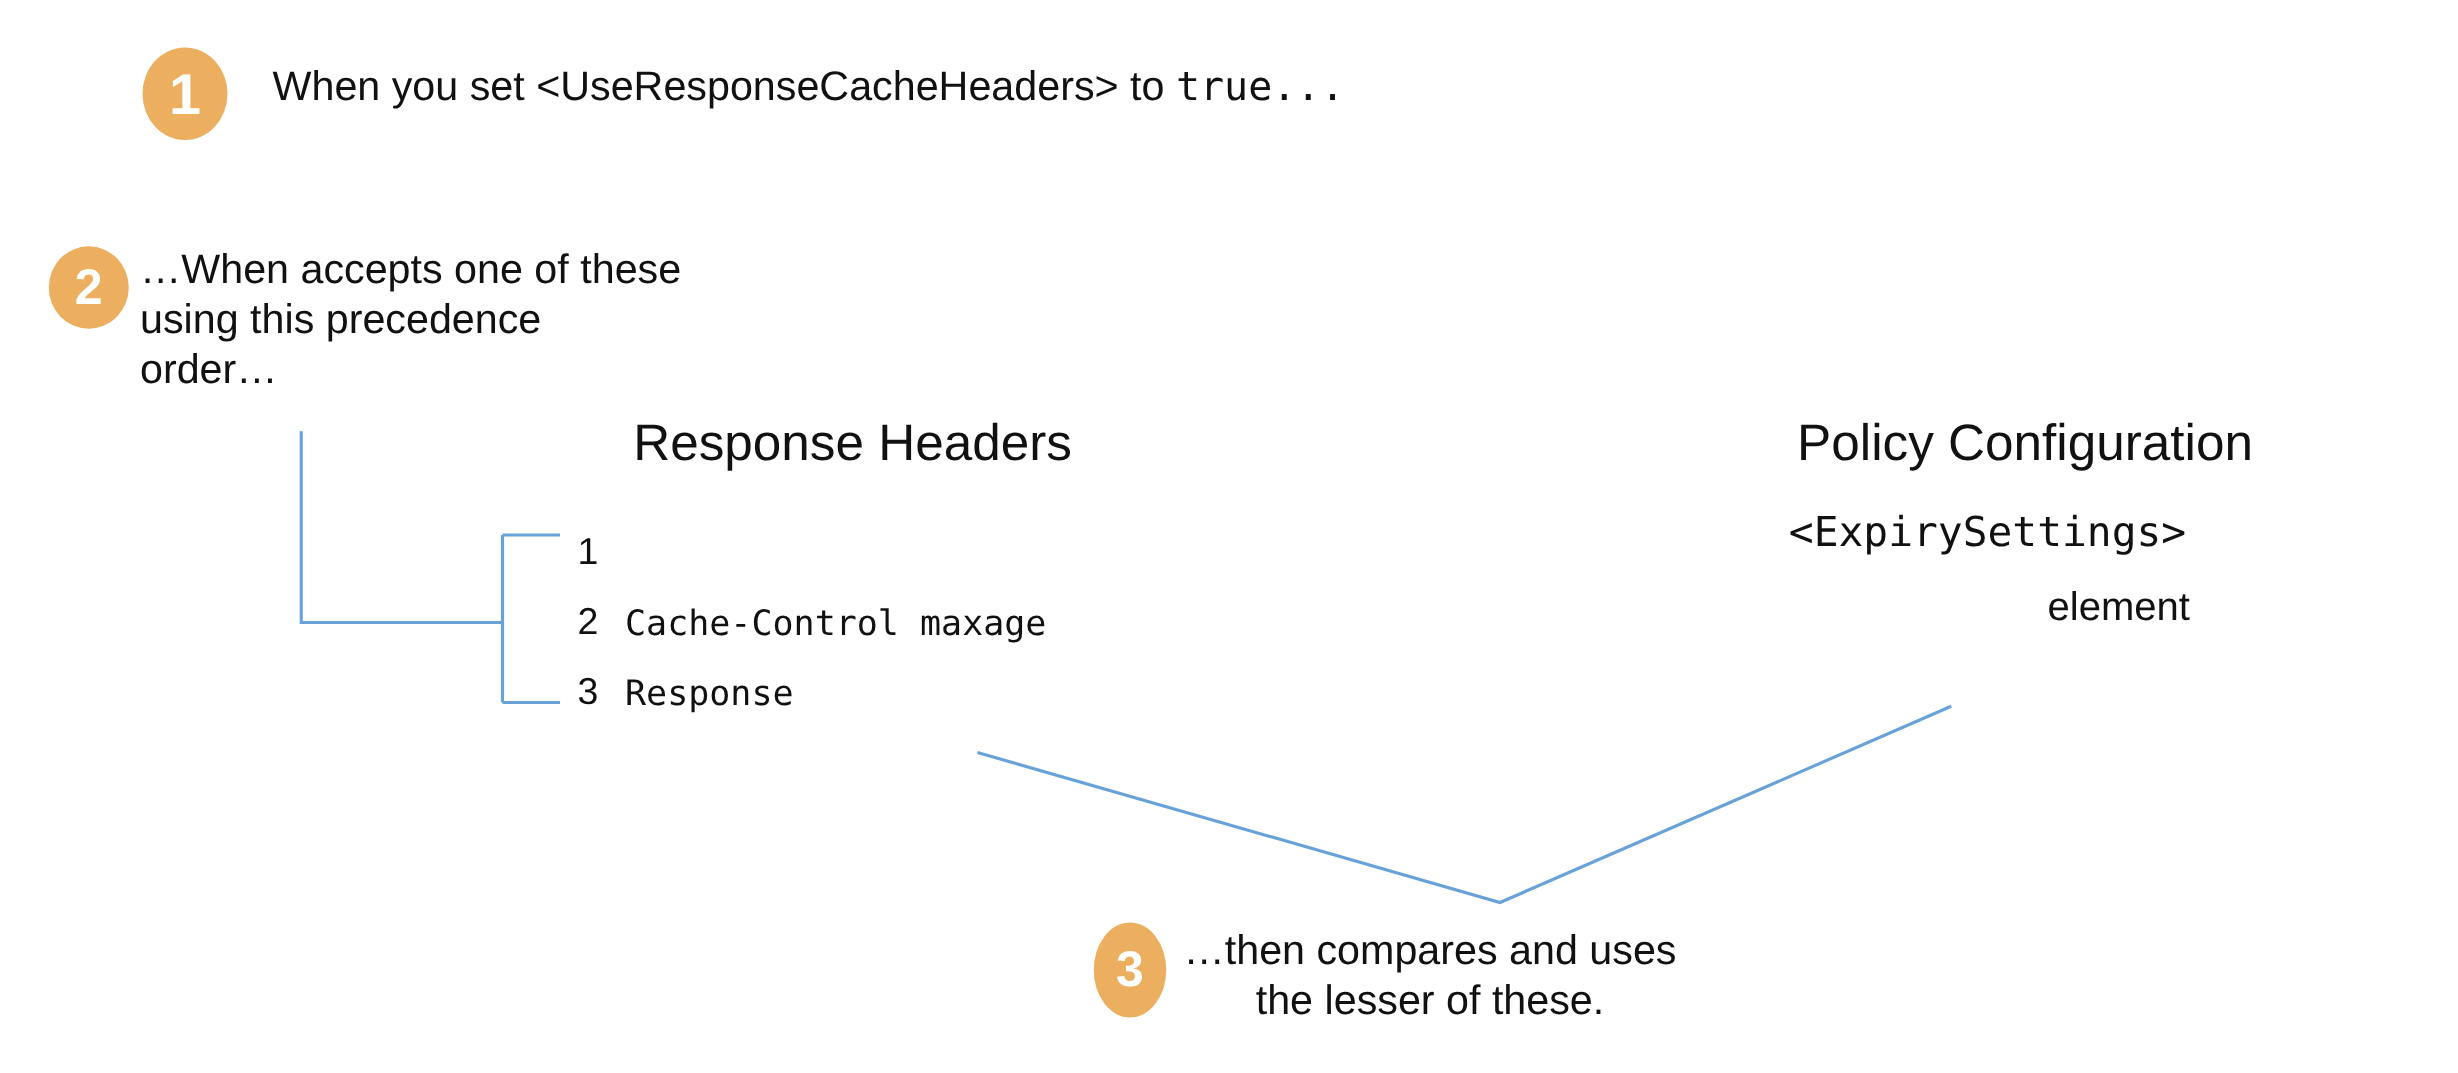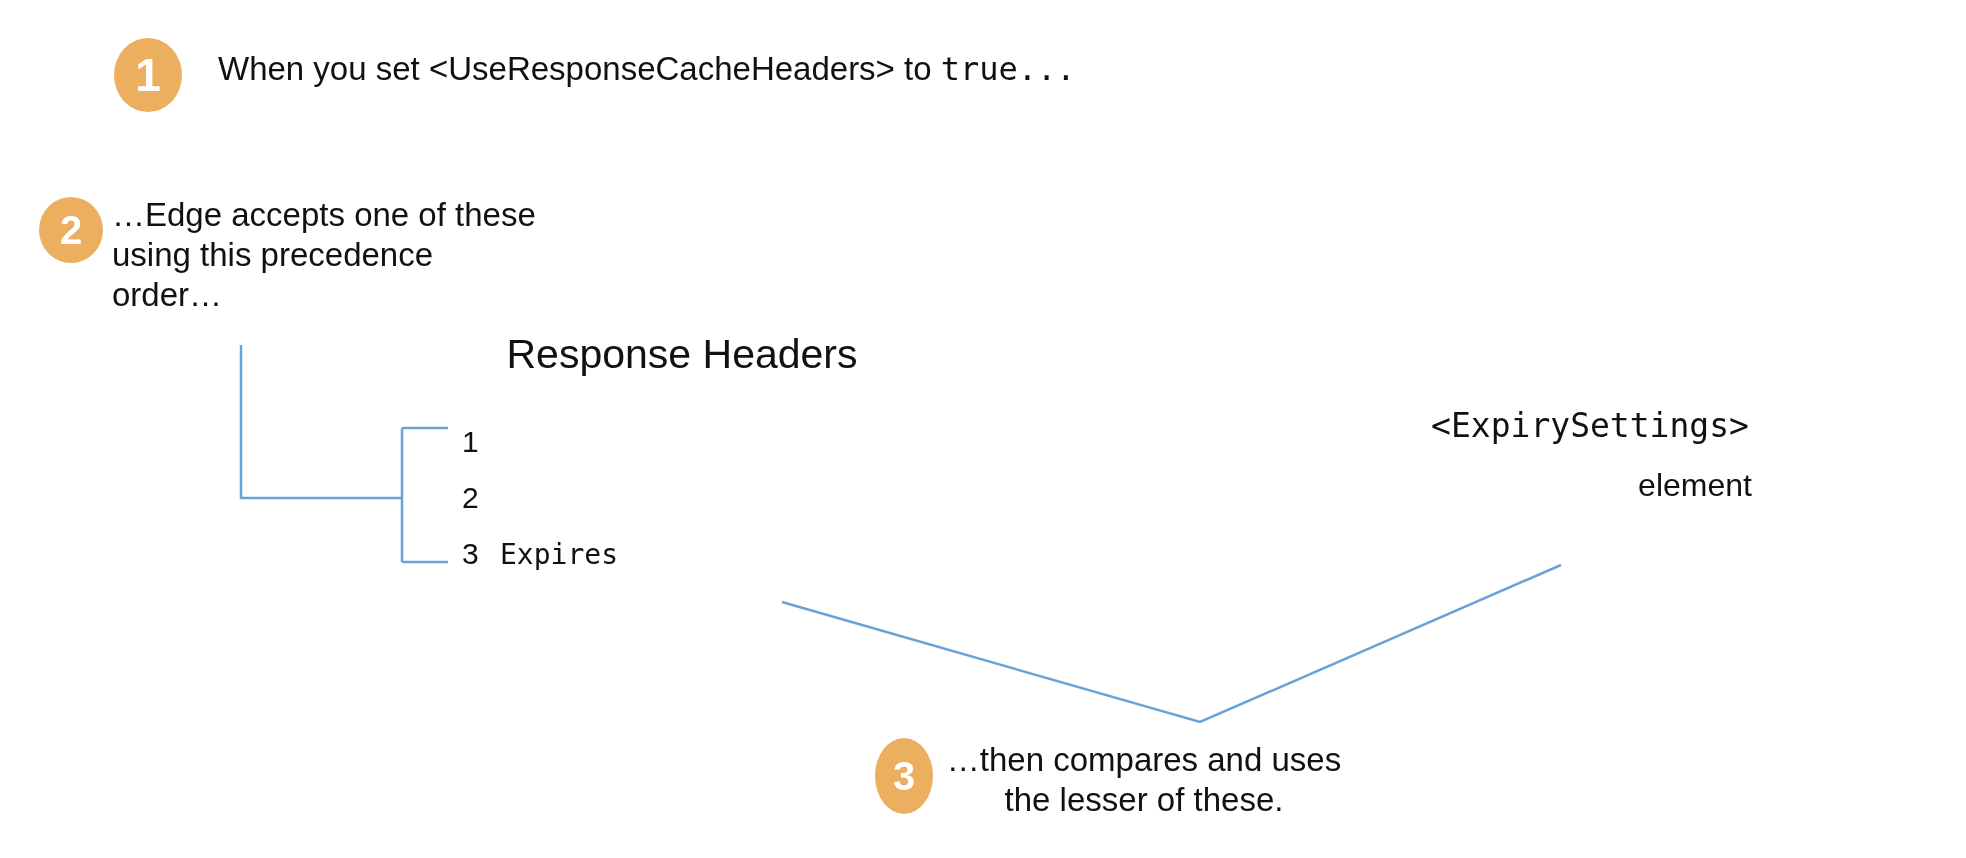--- a/index.html
+++ b/index.html
@@ -59,37 +59,39 @@
 
   <div class="badge badge1">
     <span>1</span>
   </div>
   <div class="step1-text"><span>When you set &lt;UseResponseCacheHeaders&gt; to </span><span class="mono">true...</span></div>
 
   <div class="badge badge2">
     <span>2</span>
   </div>
   <div class="step2-text">
-    <div>…Edge accepts one of these</div>
+    <div>…When accepts one of these</div>
     <div>using this precedence</div>
     <div>order…</div>
   </div>
 
   <div class="col-title rh-title">Response Headers</div>
+  <div class="col-title pc-title">Policy Configuration</div>
 
   <div class="cache-list">
     <div class="cache-row">
       <span class="rank">1</span>
     </div>
     <div class="cache-row">
       <span class="rank">2</span>
+      <span class="mono mono-item">Cache-Control maxage</span>
     </div>
     <div class="cache-row">
       <span class="rank">3</span>
-      <span class="mono mono-item">Expires</span>
+      <span class="mono mono-item">Response</span>
     </div>
   </div>
 
   <div class="expiry-code mono">&lt;ExpirySettings&gt;</div>
   <div class="expiry-label">element</div>
 
   <div class="badge badge3">
     <span>3</span>
   </div>
   <div class="step3-text">

